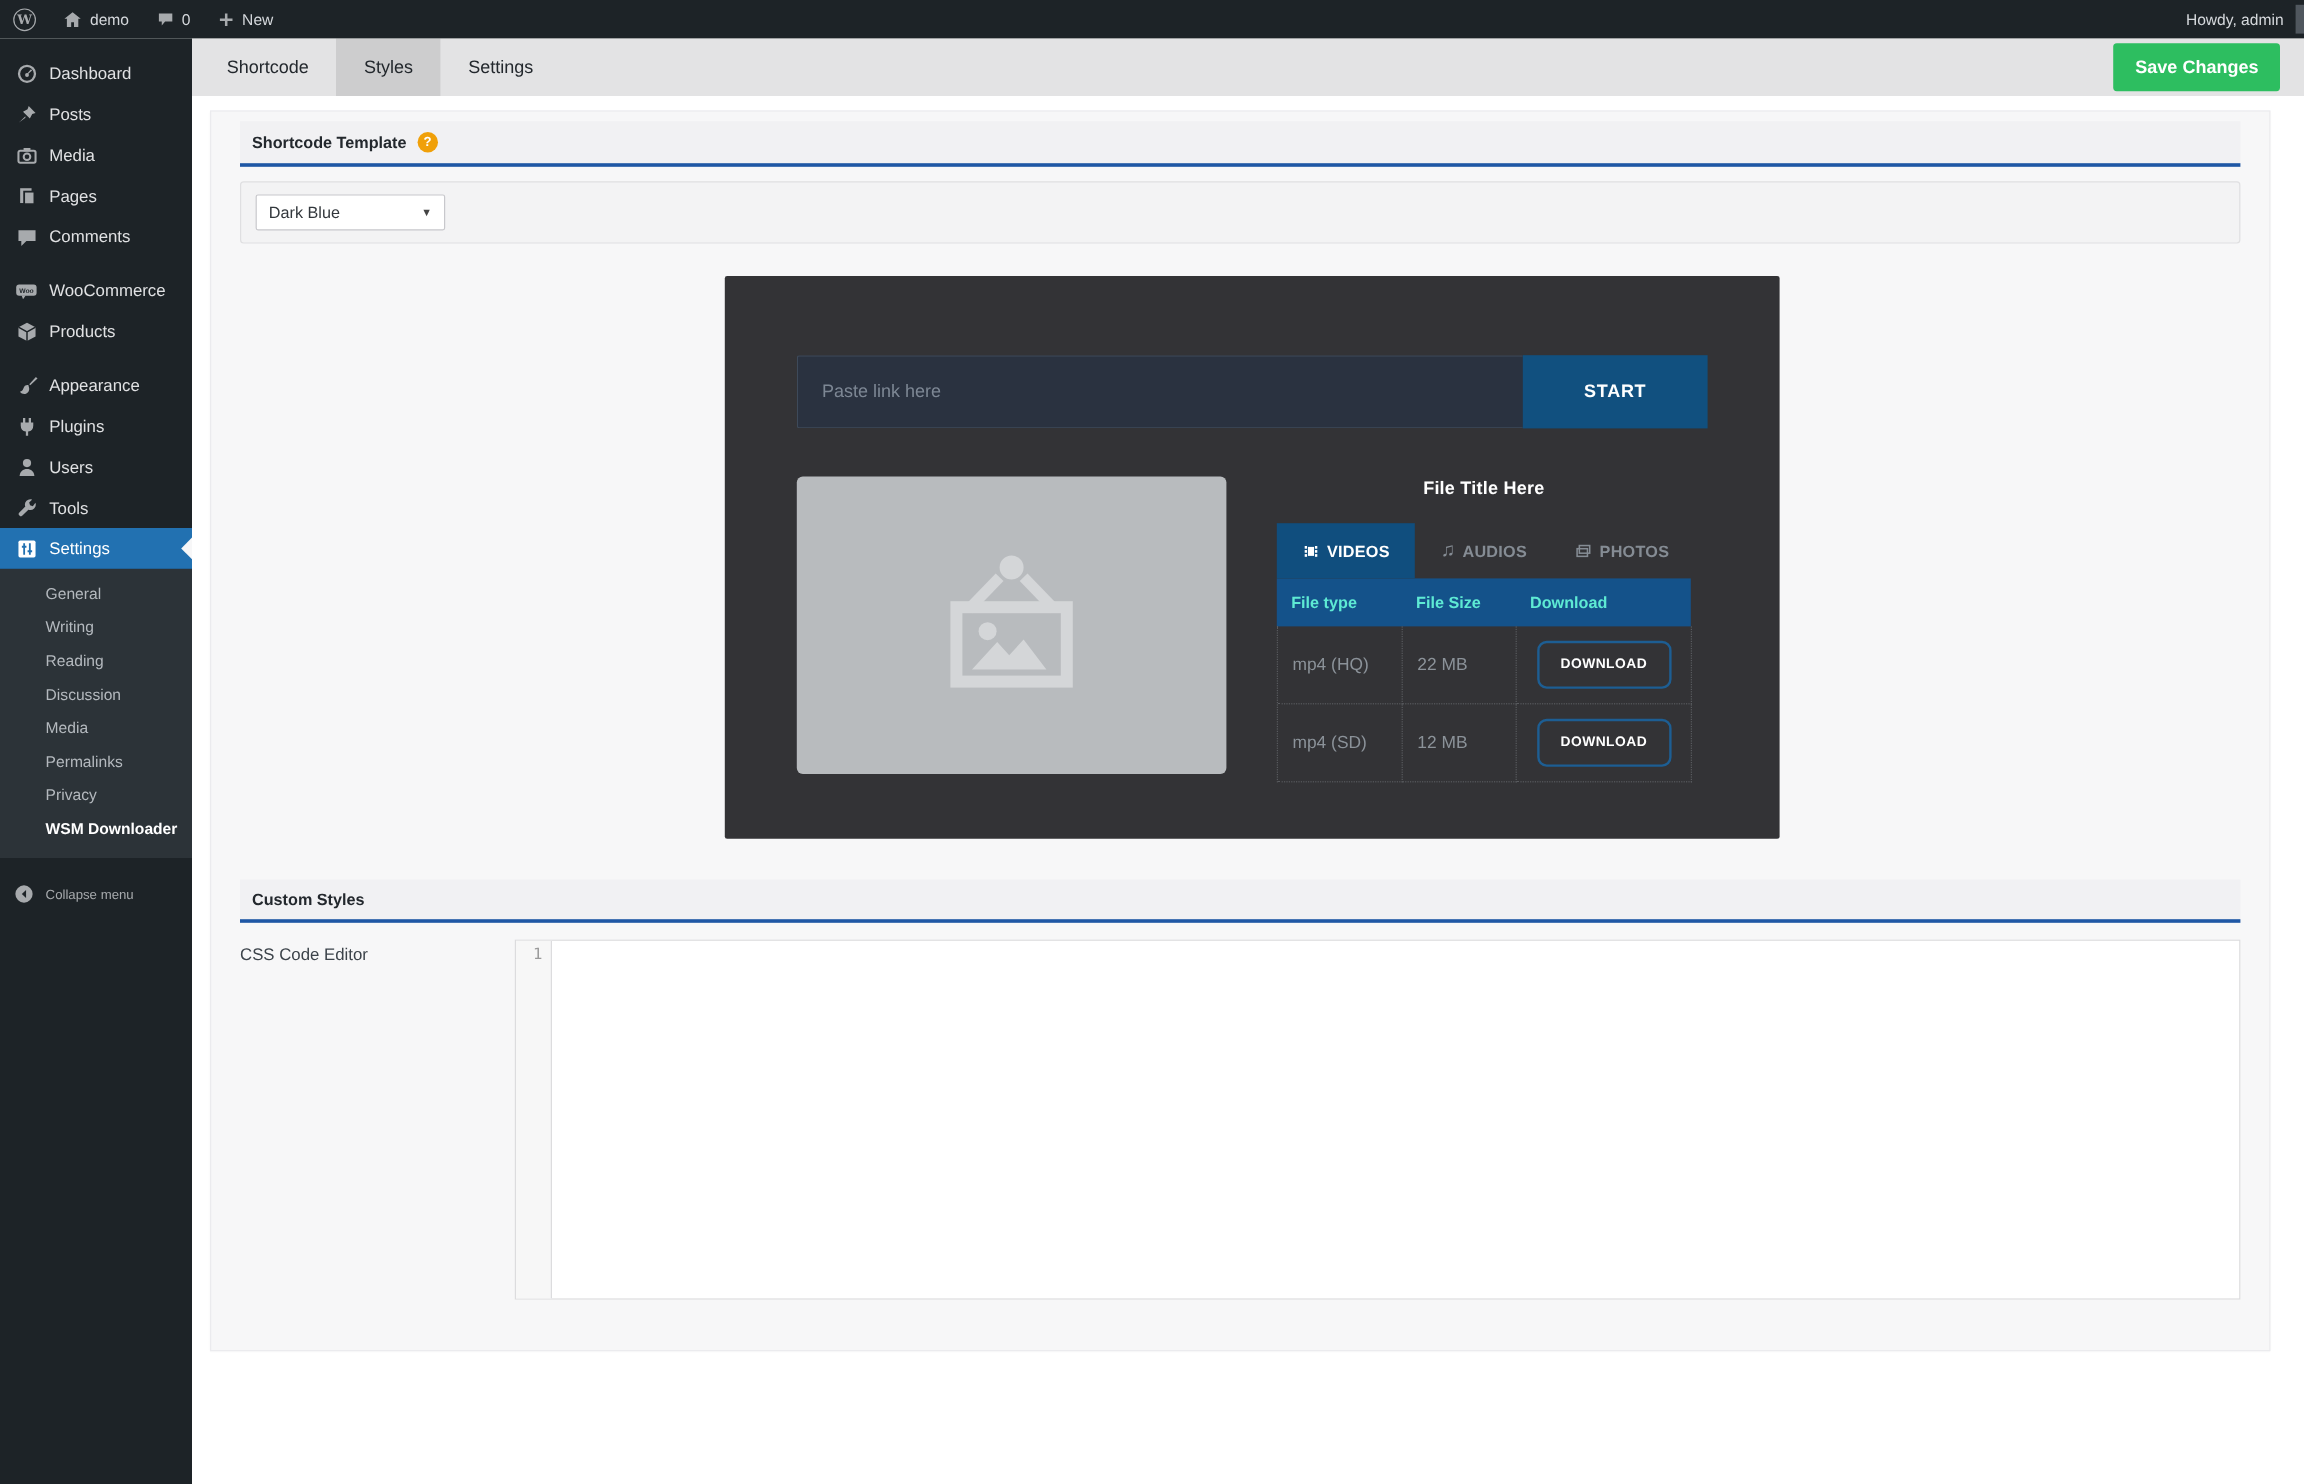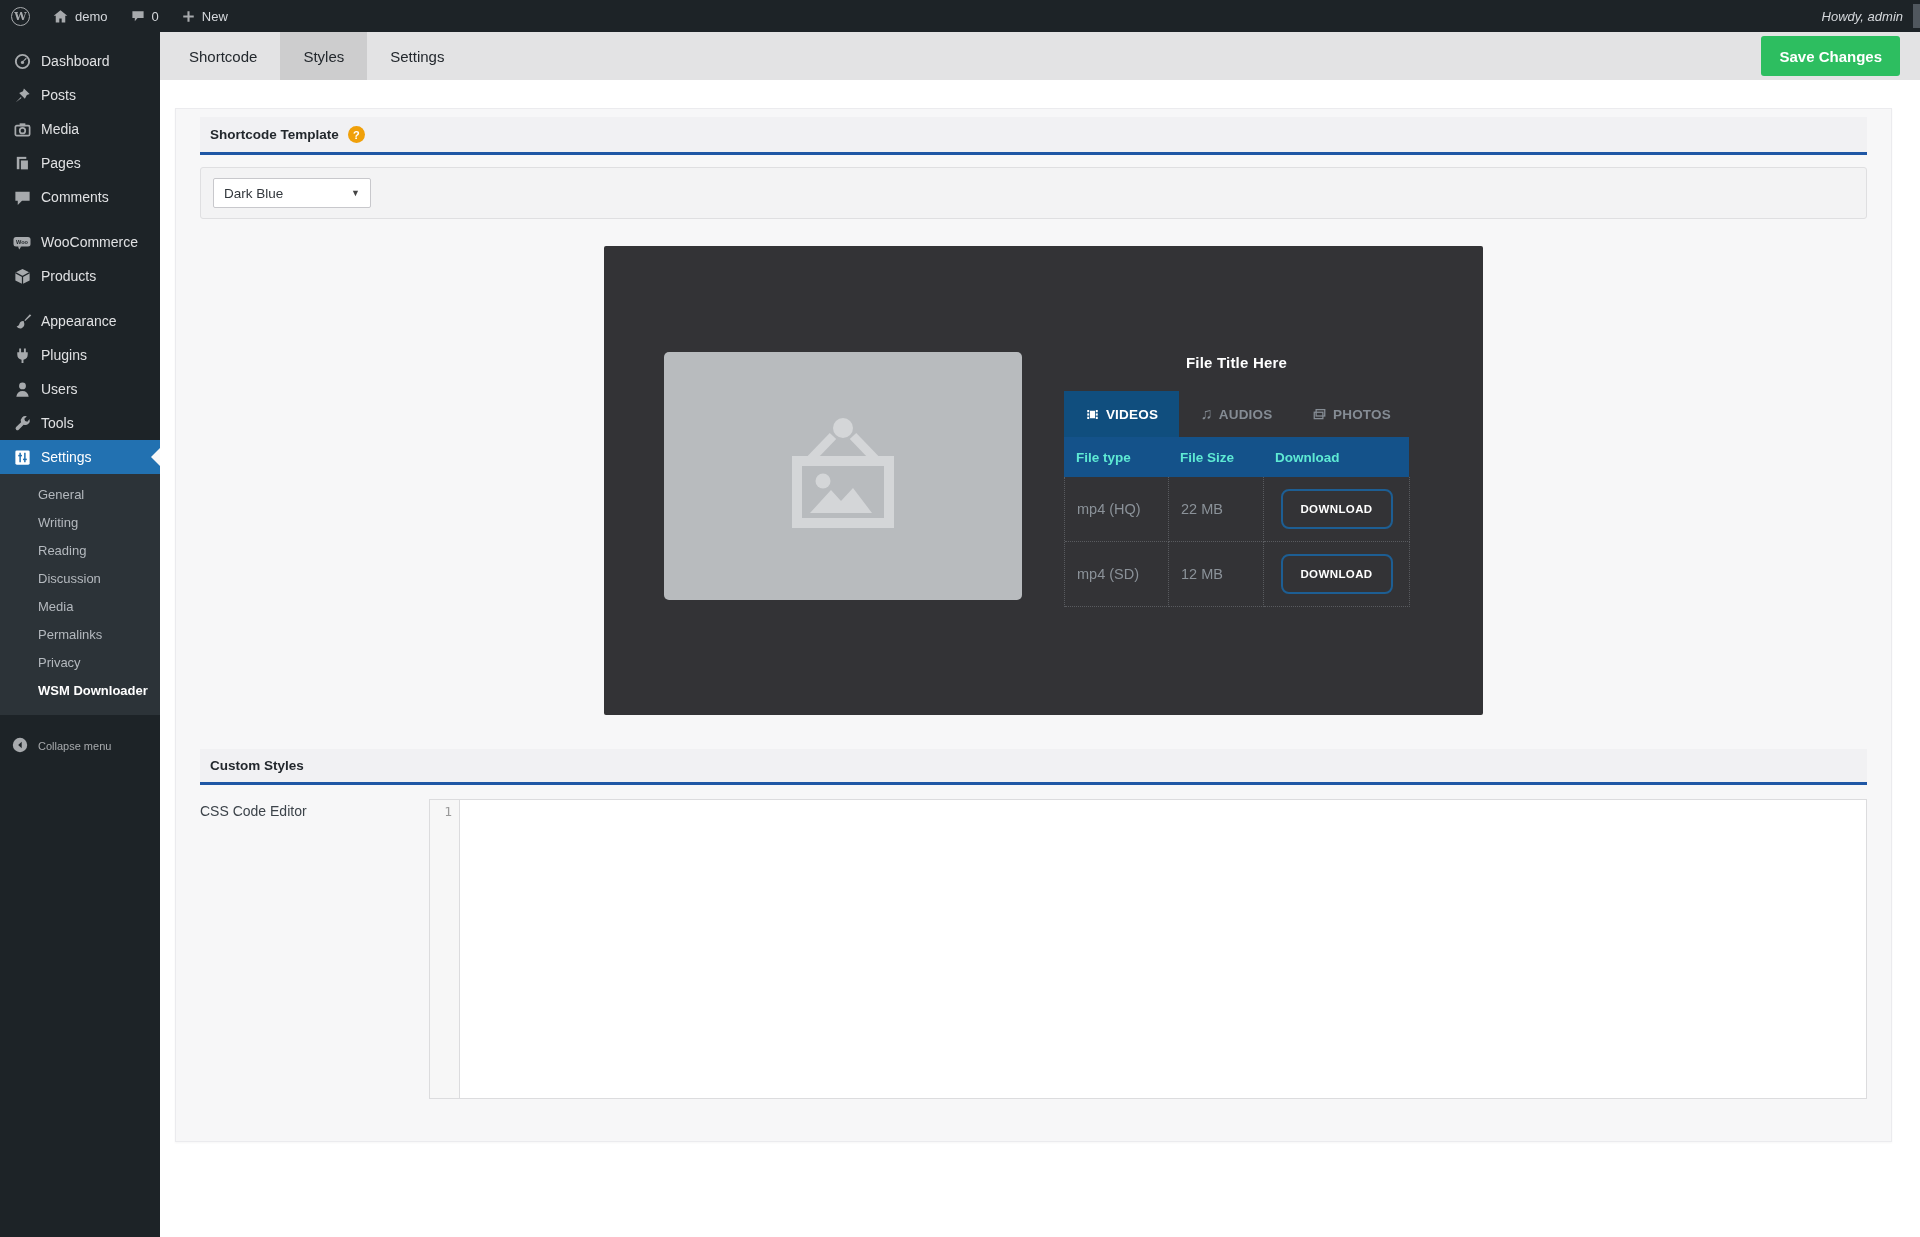--- a/index.html
+++ b/index.html
@@ -8,21 +8,21 @@
   .screen { position:relative; width:1920px; height:1237px; overflow:hidden; background:#fff; }
 
   
   #adminbar { position:absolute; left:0; top:0; right:0; height:32px; background:#1d2327;
               display:flex; align-items:center; color:#d5d8dc; font-size:13px; z-index:20; }
   .ab-item { display:flex; align-items:center; gap:6px; padding:0 11px; height:32px; cursor:pointer; }
   .ab-item svg { display:block; }
   .wp-logo-circle { width:19px; height:19px; border:1.6px solid #a7aaad; border-radius:50%;
                     display:flex; align-items:center; justify-content:center;
                     color:#a7aaad; font-size:11px; font-weight:bold; font-family:"DejaVu Serif", serif; }
-  .ab-right { margin-left:auto; display:flex; align-items:center; height:32px;font-style:italic; }
+  .ab-right { margin-left:auto; display:flex; align-items:center; height:32px; }
   .howdy { padding:0 10px; }
   .avatar-sliver { width:7px; height:24px; background:#50575e; margin-right:0; }
 
   
   #sidebar { position:absolute; left:0; top:32px; bottom:0; width:160px; background:#1d2327; z-index:10; }
   .menu { padding-top:12px; }
   .mitem { position:relative; height:34px; display:flex; align-items:center; gap:9px;
            padding-left:12px; font-size:14px; color:#e0e1e3; cursor:pointer; }
   .mitem .micon { width:20px; height:20px; color:#a7aaad; flex:0 0 20px; display:flex; align-items:center; justify-content:center; }
   .mitem.active { background:#2271b1; color:#fff; }
@@ -39,21 +39,21 @@
   
   #content { position:absolute; left:160px; top:32px; right:0; bottom:0; background:#fff; overflow:hidden; }
   .tabstrip { height:48px; background:#e3e3e4; display:flex; align-items:stretch; }
   .tab { display:flex; align-items:center; padding:0 23px; font-size:15px; color:#23282d; cursor:pointer; }
   .tab:first-child { margin-left:6px; }
   .tab.active { background:#cdcdce; font-weight:normal; }
   .save-btn { align-self:center; margin-left:auto; margin-right:20px; height:40px; padding:0 18px;
               background:#2dbe60; color:#fff; font-weight:bold; font-size:15px; border:none;
               border-radius:3px; cursor:pointer; font-family:"Liberation Sans", sans-serif; }
 
-  .panel { margin:28px 28px 0 15px; background:#f7f7f8; border:1px solid #ebebee;
+  .panel { margin:12px 28px 0 15px; background:#f7f7f8; border:1px solid #ebebee;
            box-shadow:0 1px 2px rgba(0,0,0,0.04); padding:8px 24px 42px; }
 
   .section-band { background:#f1f1f3; border-bottom:3px solid #1f57a5; padding:9px 10px;
                   display:flex; align-items:center; gap:9px; }
   .section-title { font-size:13.5px; font-weight:bold; color:#23282d; }
   .help-badge { width:17px; height:17px; border-radius:50%; background:#f0a009; color:#fff;
                 font-size:11px; font-weight:bold; display:flex; align-items:center; justify-content:center; cursor:pointer; }
 
   .form-row { display:flex; margin-top:12px; }
   .form-label { width:241px; padding-top:13px; font-size:14px; color:#3c434a; flex:0 0 241px; }
@@ -321,20 +321,24 @@
       <div class="form-row">
         <div class="control-panel">
           <div class="select">
             <span>Dark Blue</span>
             <span class="caret">▼</span>
           </div>
         </div>
       </div>
 
       <div class="preview-box">
+        <div class="link-row">
+          <input class="link-input" type="text" placeholder="Paste link here" style="">
+          <button class="start-btn">START</button>
+        </div>
 
         <div class="media-row">
           <div class="thumb">
             <svg width="152" height="122" viewBox="0 0 152 122">
               <g fill="#d4d6d8" stroke="#d4d6d8">
                 <circle cx="76" cy="13" r="10" stroke="none"></circle>
                 <path d="M66 21L40 48" stroke-width="9" fill="none"></path>
                 <path d="M86 21l26 27" stroke-width="9" fill="none"></path>
                 <rect x="30" y="46" width="92" height="62" fill="none" stroke-width="10"></rect>
                 <circle cx="56" cy="66" r="7.5" stroke="none"></circle>

